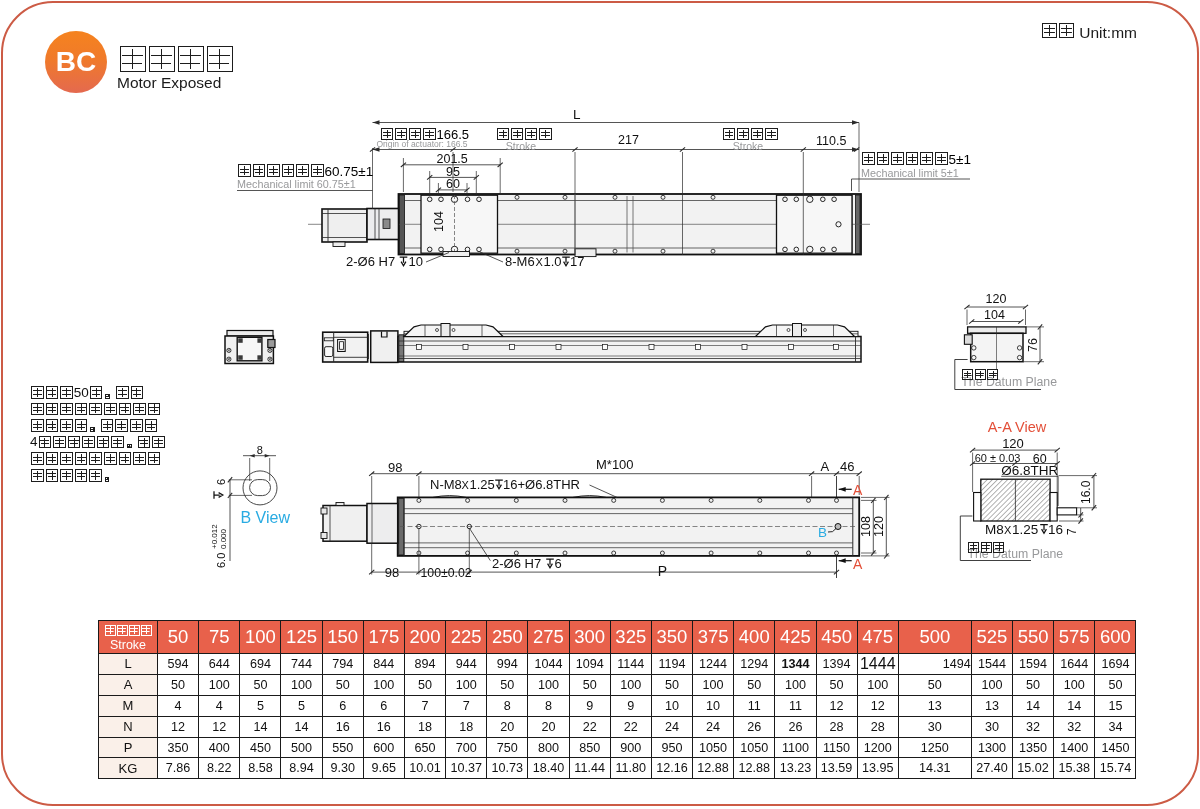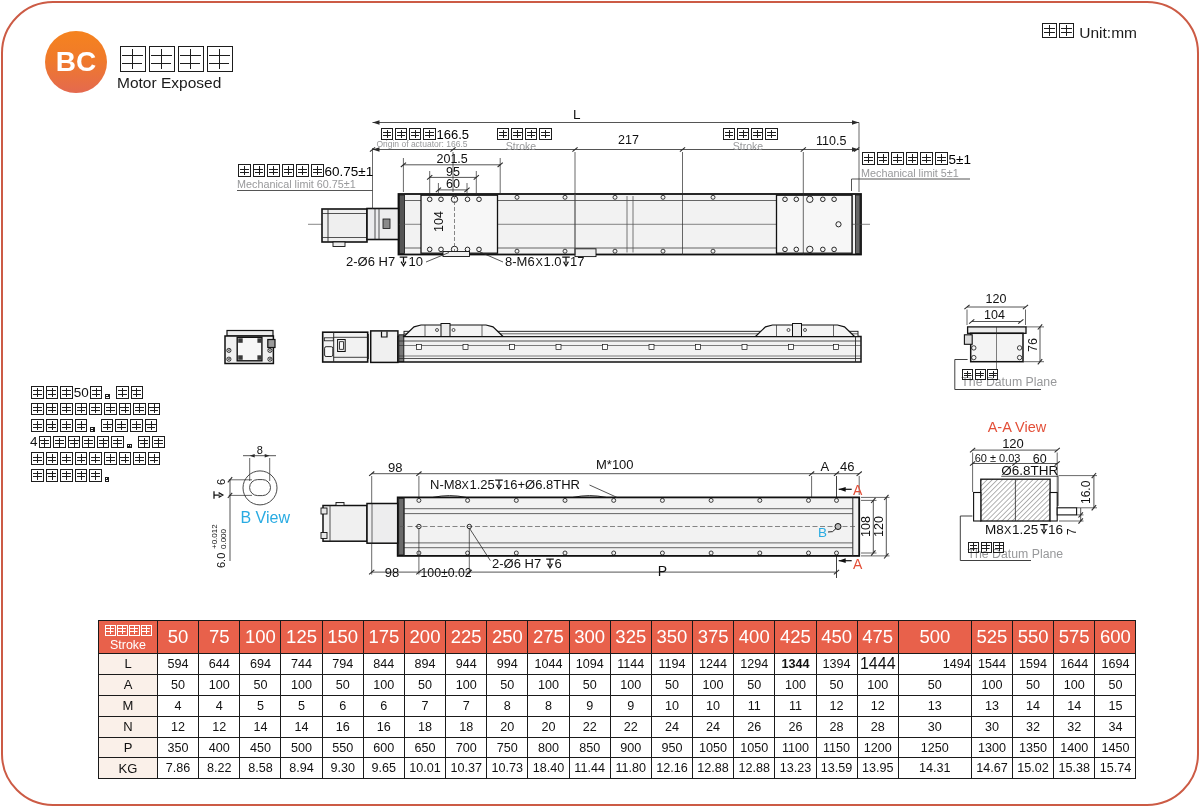--- a/index.html
+++ b/index.html
@@ -793,20 +793,20 @@
           <td class="dc" style="font-size:12.6px;">18.40</td>
           <td class="dc" style="font-size:12.6px;">11.44</td>
           <td class="dc" style="font-size:12.6px;">11.80</td>
           <td class="dc" style="font-size:12.6px;">12.16</td>
           <td class="dc" style="font-size:12.6px;">12.88</td>
           <td class="dc" style="font-size:12.6px;">12.88</td>
           <td class="dc" style="font-size:12.6px;">13.23</td>
           <td class="dc" style="font-size:12.6px;">13.59</td>
           <td class="dc" style="font-size:12.6px;">13.95</td>
           <td class="dc" style="font-size:12.6px;">14.31</td>
-          <td class="dc" style="font-size:12.6px;">14.67</td>
+          <td class="dc" style="font-size:12.6px;">27.40</td>
           <td class="dc" style="font-size:12.6px;">15.02</td>
           <td class="dc" style="font-size:12.6px;">15.38</td>
           <td class="dc" style="font-size:12.6px;">15.74</td>
         </tr>
 </tbody>
     </table>
 </div>
 
 </body></html>

